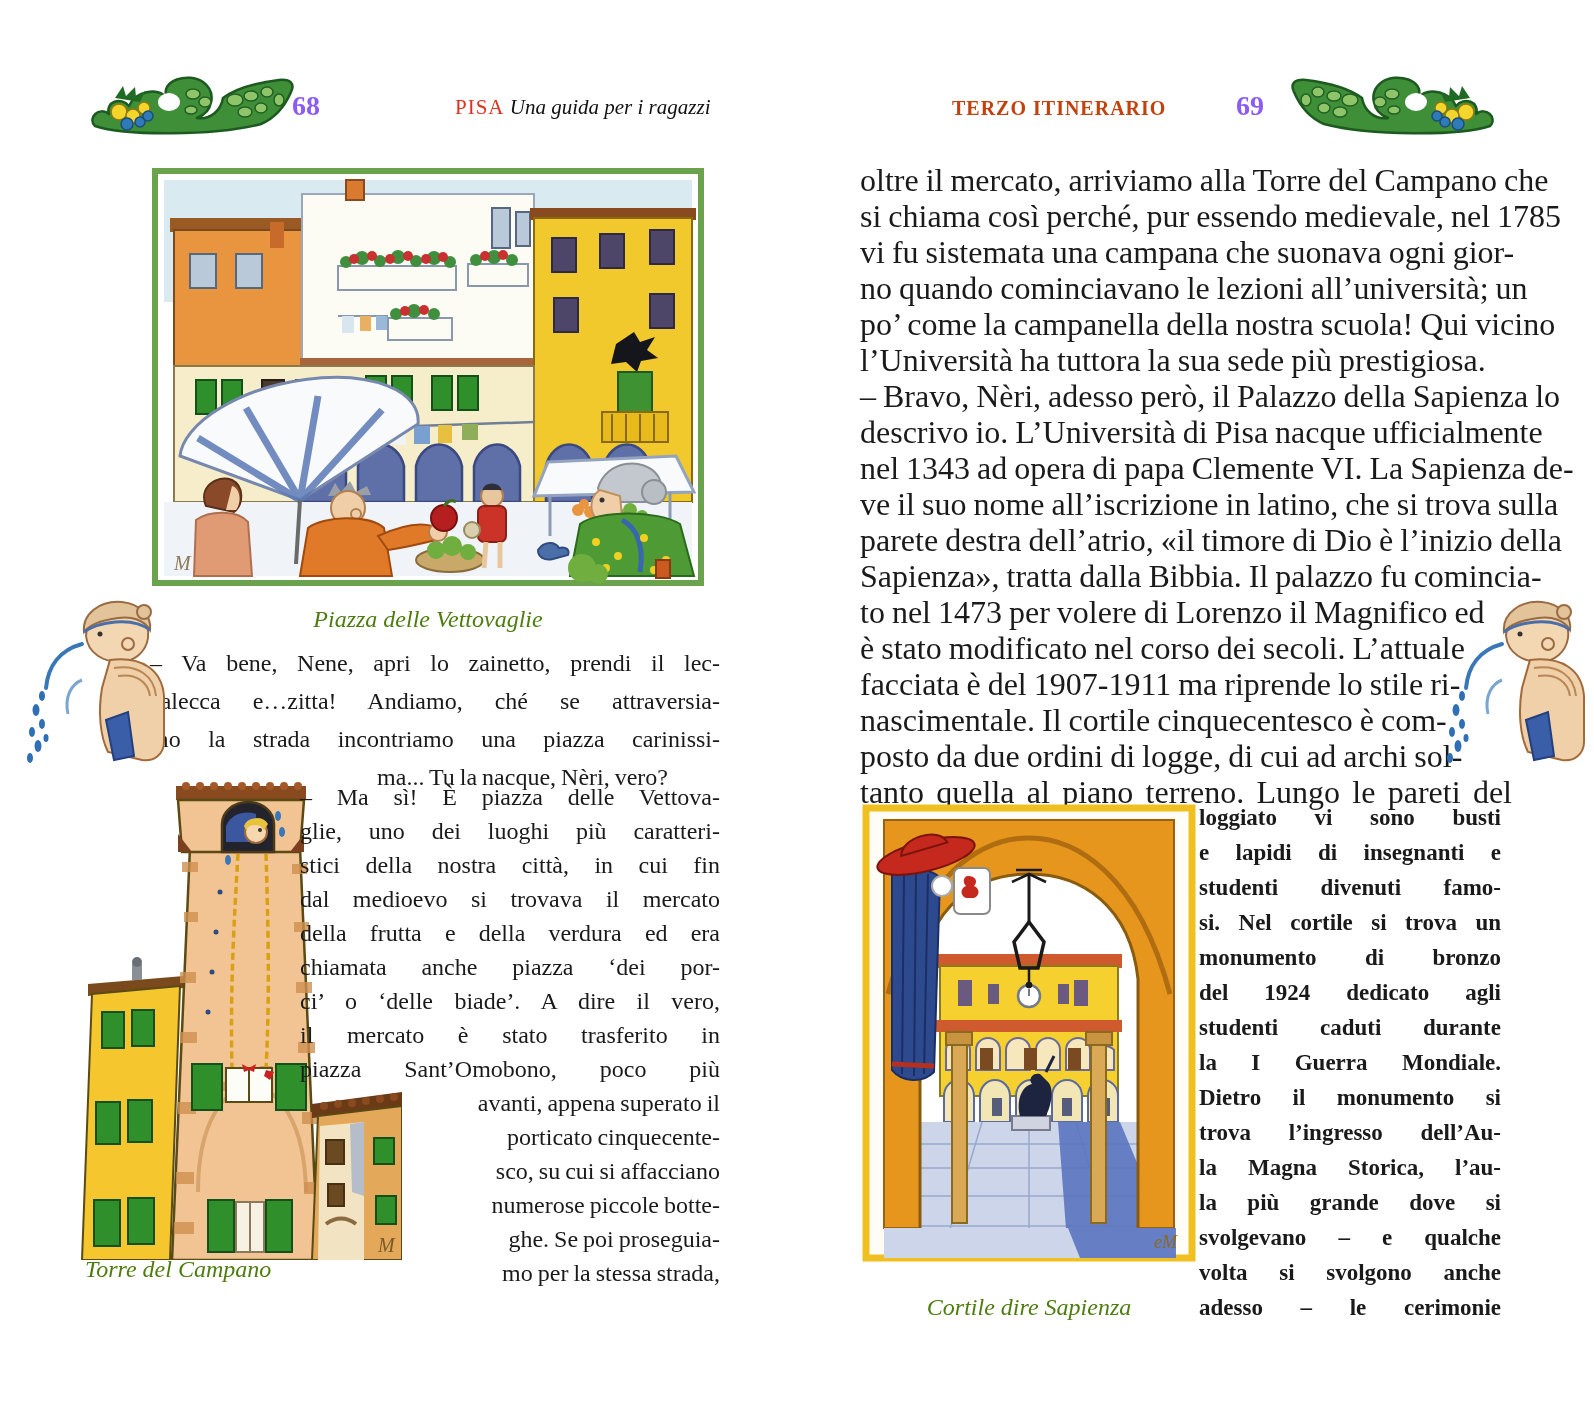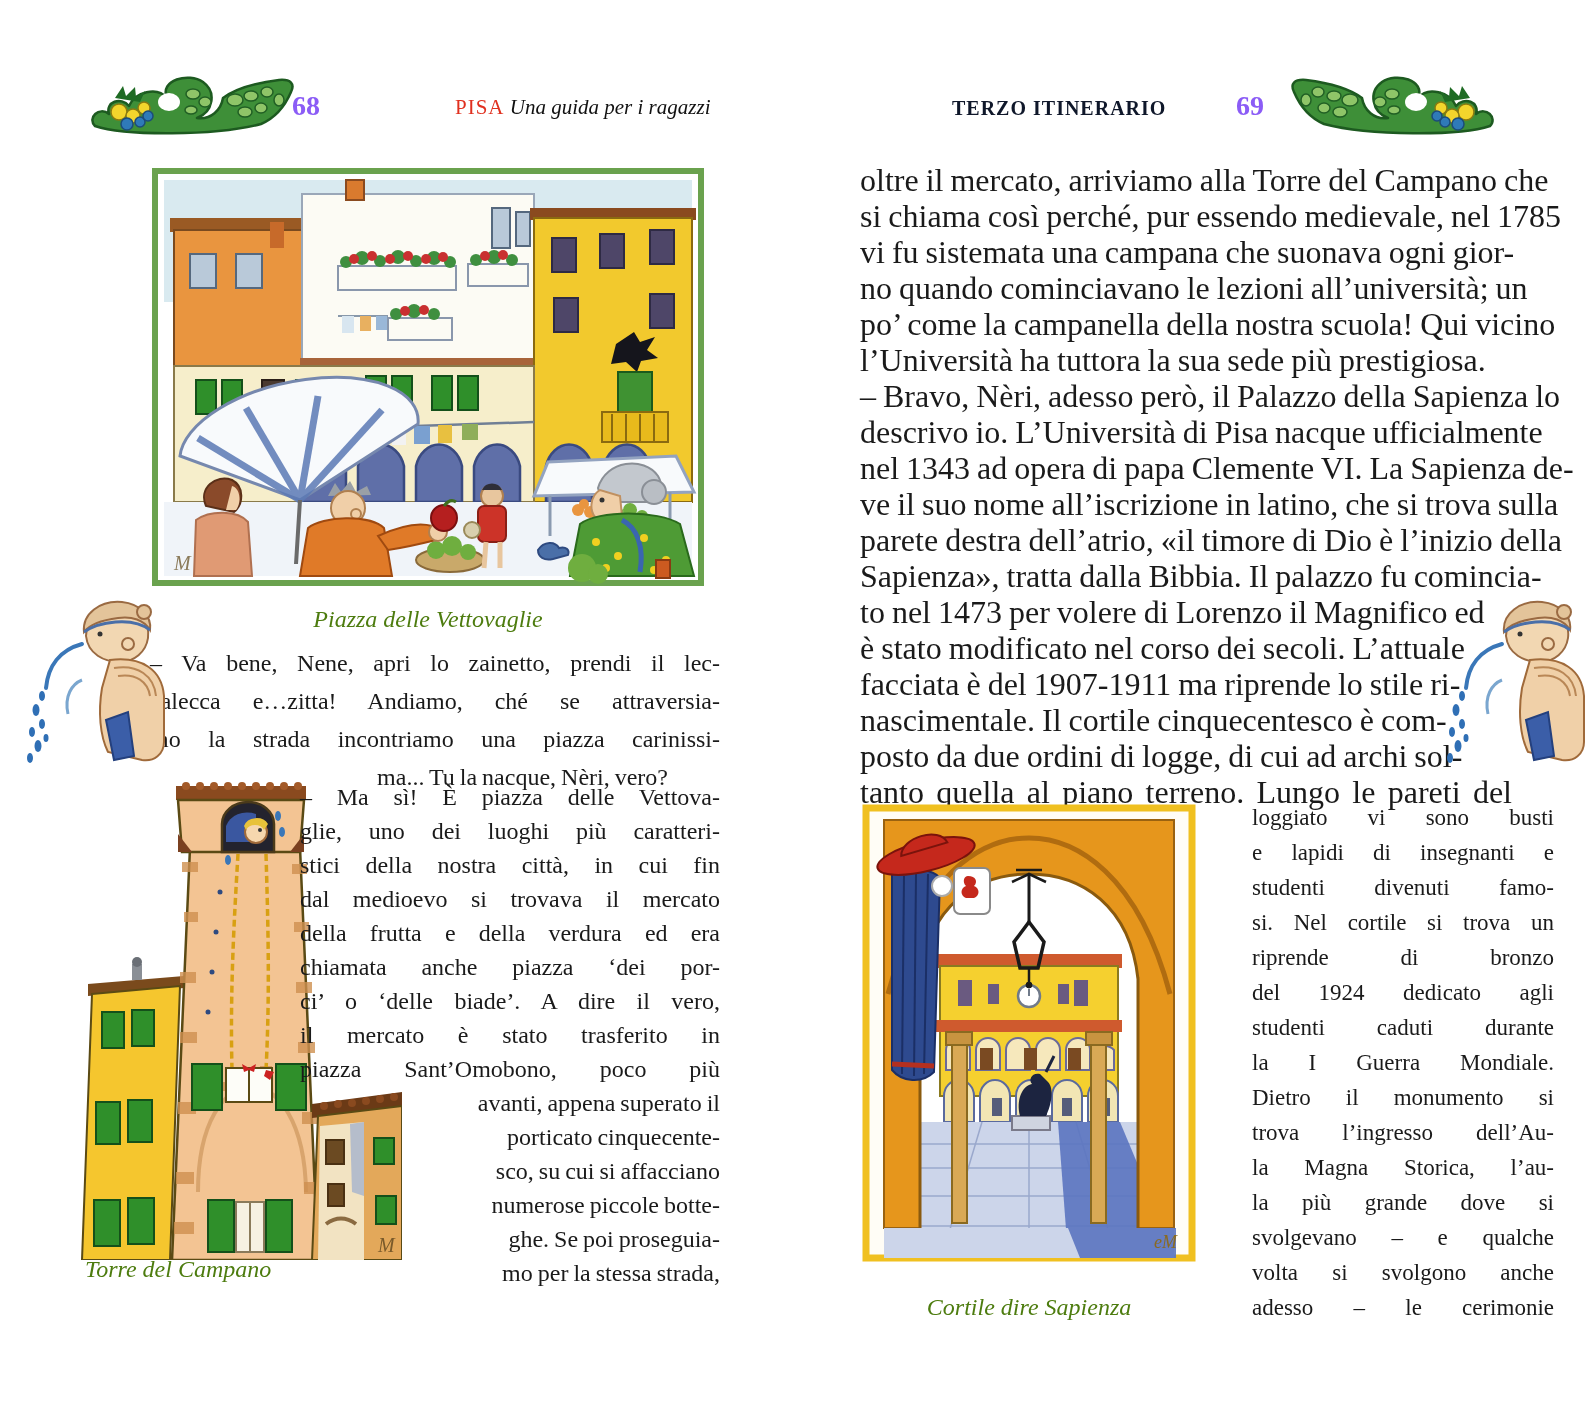--- a/index.html
+++ b/index.html
@@ -7,40 +7,40 @@
     width:1594px;height:1417px;position:relative;overflow:hidden;
     background:#ffffff;color:#1a1a1a;
     font-family:"Liberation Serif","DejaVu Serif",serif;
   }
   .abs{position:absolute;}
   
   .pagenum{font-size:28px;font-weight:bold;color:#8b5cf6;}
   .book-title{font-size:21px;white-space:nowrap;}
   .book-title .red{color:#e0301f;letter-spacing:1px;}
   .book-title .it{font-style:italic;color:#111;}
-  .chapter-title{font-size:20px;font-weight:bold;color:#0f172a;letter-spacing:1px;white-space:nowrap;}
+  .chapter-title{font-size:20px;font-weight:bold;color:#c2410c;letter-spacing:1px;white-space:nowrap;}
   
   .caption{font-style:italic;font-size:24px;color:#4d7c0f;white-space:nowrap;}
   .caption.center{text-align:center;white-space:normal;}
   
   .tline{
     display:block;text-align:justify;text-align-last:justify;
     word-spacing:-1px;white-space:nowrap;
   }
   .para-a{left:150px;top:644px;width:570px;font-size:24px;}
   .para-a .tline{height:38px;line-height:38px;}
   .para-a .tline:nth-child(4){text-align:right;text-align-last:right;padding-right:52px;}
   .para-b{left:300px;top:780px;width:420px;font-size:24px;}
   .para-b .tline{height:34px;line-height:34px;}
   .para-b .tline:nth-child(n+10){text-align:right;text-align-last:right;}
   .para-r1{left:860px;top:162px;width:652px;font-size:32px;font-family:Liberation Serif, serif;}
   .para-r1 .tline{height:36px;line-height:36px;}
   .para-r1 .tline:nth-child(6){text-align-last:left;}
   .para-r1 .tline:nth-child(n+13):nth-child(-n+17){padding-right:66px;}
-  .para-r2{left:1252px;top:800px;width:302px;font-size:23px;}
+  .para-r2{left:1199px;top:800px;width:302px;font-size:23px;font-weight:bold;}
   .para-r2 .tline{height:35px;line-height:35px;word-spacing:-1.5px;}
   svg{display:block;}
   .sig{font-style:italic;}
 </style>
 </head>
 <body>
 
 <svg class="abs" style="left:85px;top:72px" width="212" height="68" viewBox="0 0 212 68">
   <path d="M10,54 C2,46 14,34 24,42 C20,30 36,24 44,34 C50,20 72,14 82,26 C74,8 104,0 118,10 C132,20 128,40 112,46 C126,48 136,38 138,26 C154,14 178,10 194,8 C206,7 210,12 206,20 C200,34 190,46 176,52 C130,64 40,64 10,54 Z" fill="#3e8f38" stroke="#1d5a20" stroke-width="2.5" stroke-linejoin="round"></path>
   <ellipse cx="84" cy="30" rx="11" ry="9" fill="#ffffff"></ellipse>
@@ -630,21 +630,21 @@
     <path d="M106,72 c8,0 10,6 6,10 c6,2 6,10 0,12 l-8,0 c-6,-2 -6,-10 0,-12 c-4,-4 -2,-10 2,-10 z" fill="#c5281c"></path>
   </g>
   <text x="292" y="444" font-size="18" class="sig" fill="#8a6a20">eM</text>
 </svg>
 
 <div class="abs para-r2">
     <div class="tline">loggiato vi sono busti</div>
     <div class="tline">e lapidi di insegnanti e</div>
     <div class="tline">studenti divenuti famo-</div>
     <div class="tline">si. Nel cortile si trova un</div>
-    <div class="tline">riprende di bronzo</div>
+    <div class="tline">monumento di bronzo</div>
     <div class="tline">del 1924 dedicato agli</div>
     <div class="tline">studenti caduti durante</div>
     <div class="tline">la I Guerra Mondiale.</div>
     <div class="tline">Dietro il monumento si</div>
     <div class="tline">trova l’ingresso dell’Au-</div>
     <div class="tline">la Magna Storica, l’au-</div>
     <div class="tline">la più grande dove si</div>
     <div class="tline">svolgevano – e qualche</div>
     <div class="tline">volta si svolgono anche</div>
     <div class="tline">adesso – le cerimonie</div>

